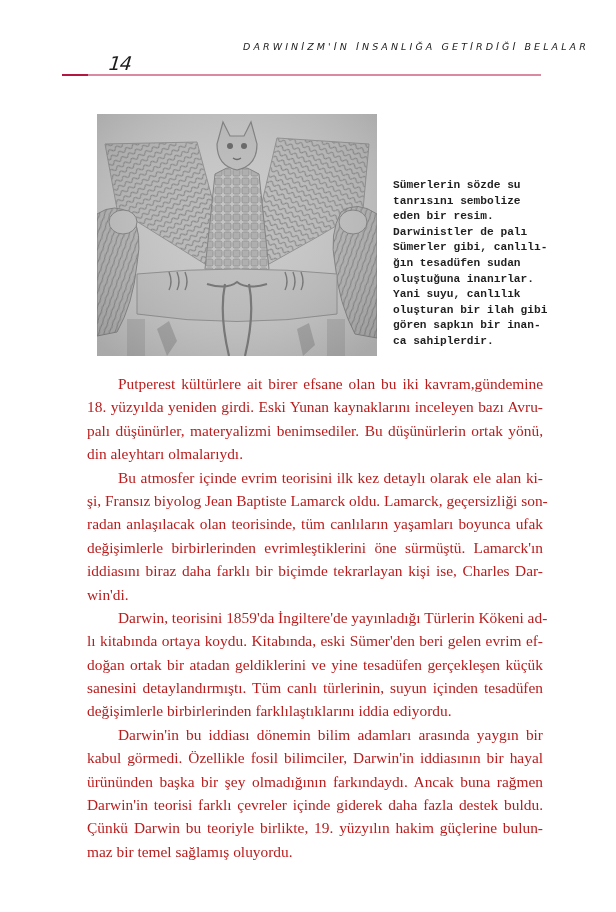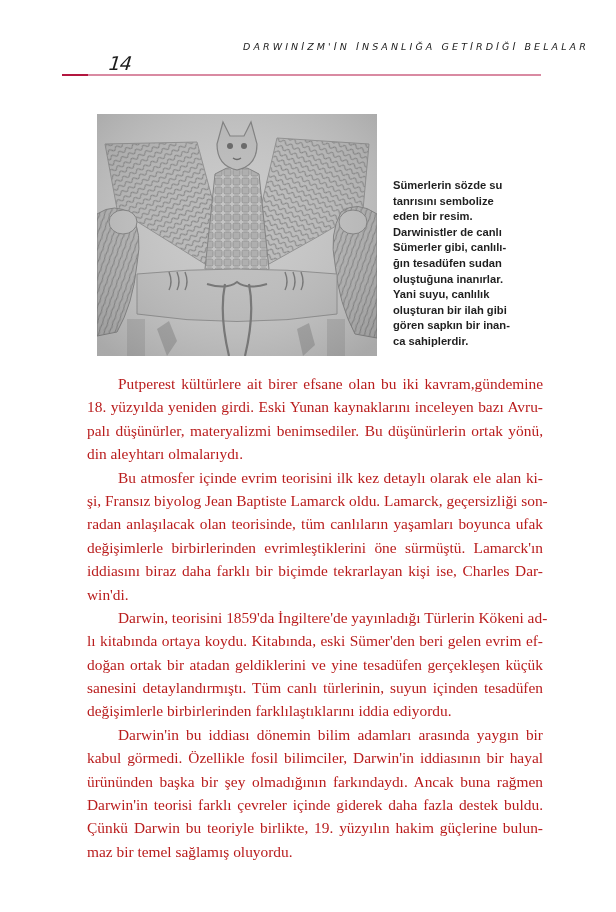--- a/index.html
+++ b/index.html
@@ -74,21 +74,21 @@
     }
     .figure svg {
       display: block;
     }
 
     .caption {
       position: absolute;
       left: 393px;
       top: 178px;
       width: 140px;
-      font-family: Liberation Sans, sans-serif;
+      font-family: Liberation Mono, monospace;
       font-weight: bold;
       font-size: 11.2px;
       line-height: 15.6px;
       color: #1f1f1f;
     }
     .caption span {
       display: block;
       white-space: nowrap;
     }
 
@@ -182,21 +182,21 @@
     <path d="M60 215 l12 -8 l8 20 l-10 15 z" fill="#a2a2a2"></path>
     <path d="M200 215 l12 -6 l6 22 l-12 11 z" fill="#a2a2a2"></path>
     <rect width="280" height="242" fill="url(#shade)"></rect>
   </svg>
 </div>
 
 <div class="caption">
   <span>Sümerlerin sözde su</span>
   <span>tanrısını sembolize</span>
   <span>eden bir resim.</span>
-  <span>Darwinistler de canlı</span>
+  <span>Darwinistler de palı</span>
   <span>Sümerler gibi, canlılı-</span>
   <span>ğın tesadüfen sudan</span>
   <span>oluştuğuna inanırlar.</span>
   <span>Yani suyu, canlılık</span>
   <span>oluşturan bir ilah gibi</span>
   <span>gören sapkın bir inan-</span>
   <span>ca sahiplerdir.</span>
 </div>
 
 <div class="body-text">

